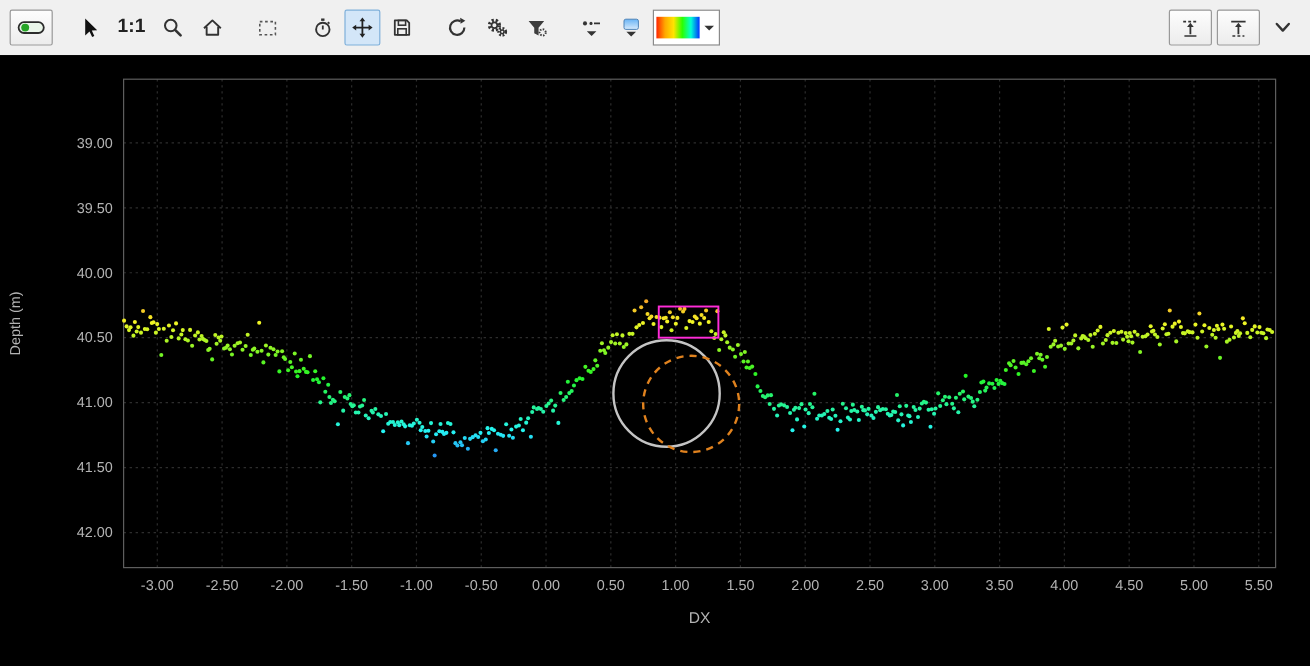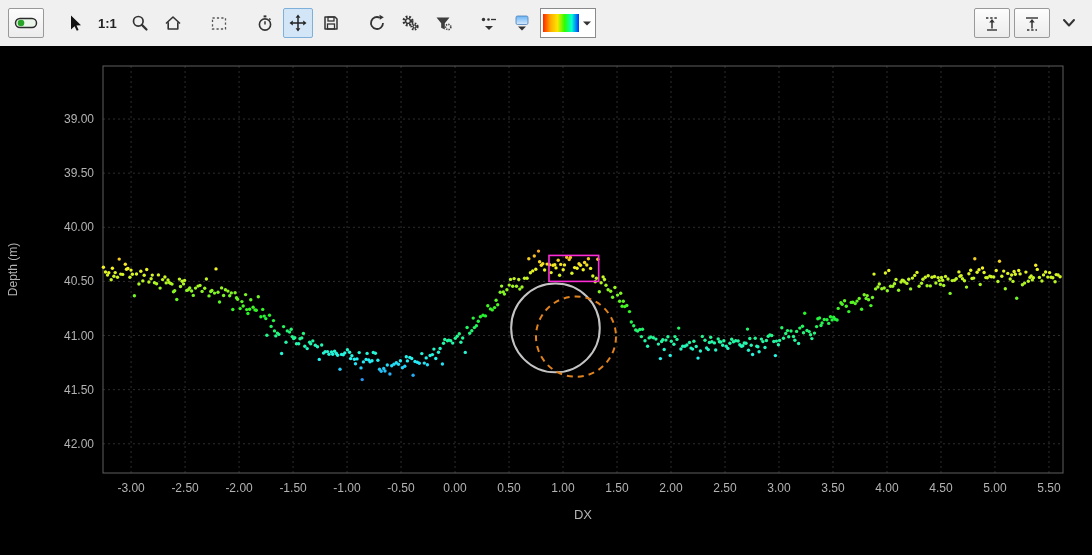--- a/index.html
+++ b/index.html
@@ -19,21 +19,21 @@
   .toolbar{
     height:46px;background:#f0f0f0;display:flex;align-items:center;
     padding:0 8px;gap:3px;box-sizing:border-box;
   }
   .tbtn{
     width:28px;height:28px;display:flex;align-items:center;justify-content:center;
     border:1px solid transparent;border-radius:2px;flex:0 0 auto;
   }
   .tbtn.boxed{border-color:#999;background:linear-gradient(#fdfdfd,#ececec);width:34px;}
   .tbtn.sel{background:#d3e6f8;border-color:#7fb0da;}
-  .zoomratio{font-size:13px;font-weight:700;color:#222;width:auto;padding:0 4px;}
+  .zoomratio{font-size:16px;font-weight:700;color:#222;width:auto;padding:0 4px;}
   .gap{width:10px;flex:0 0 auto;}
   .cmapbox{
     display:flex;align-items:center;border:1px solid #8a8a8a;background:#fff;
     height:24px;padding:2px 2px;gap:2px;flex:0 0 auto;
   }
   .cmapgrad{
     width:36px;height:18px;
     background:linear-gradient(to right,#ff2500,#ffa800,#ffe400,#2bff00,#00ffd5,#0033ff);
   }
   .right-group{margin-left:auto;display:flex;align-items:center;gap:4px;}

